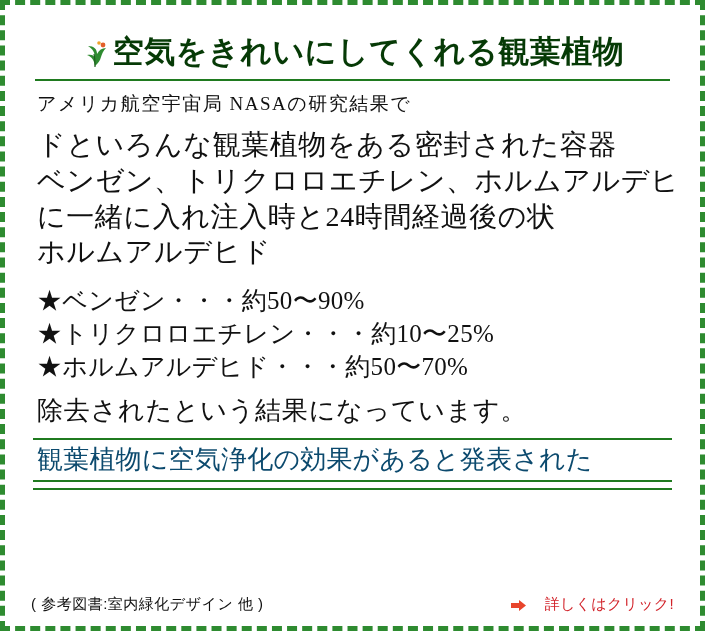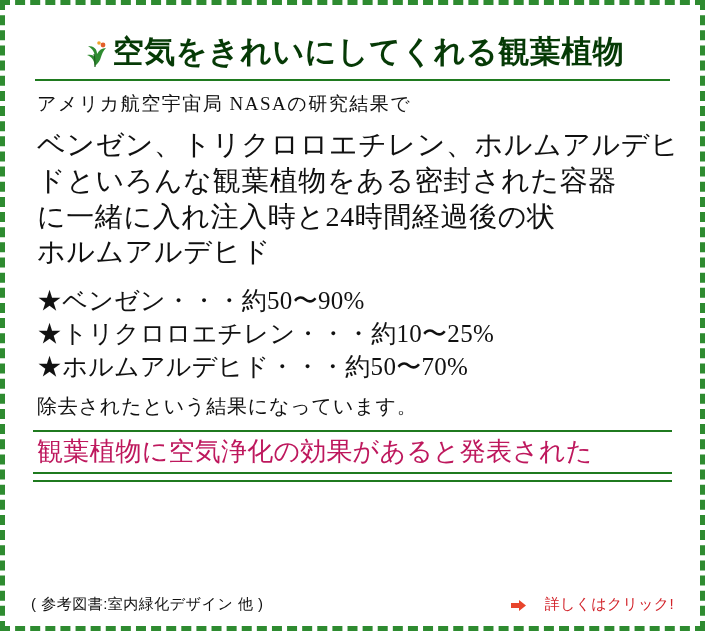--- a/index.html
+++ b/index.html
@@ -82,36 +82,36 @@
   }
   .star-item {
     font-size: 25px;
     color: #111111;
     line-height: 1.32;
     letter-spacing: 0.3px;
     white-space: nowrap;
   }
 
   .result-line {
-    font-size: 20px;
+    font-size: 26px;
     color: #111111;
     letter-spacing: 0.8px;
     margin: 6px 0 10px 6px;
     white-space: nowrap;
   }
 
   .highlight-block {
     margin: 0 2px;
     border-top: 2px solid #1f7a1f;
     border-bottom: 2px solid #1f7a1f;
     padding: 3px 0 4px 0;
   }
   .highlight-line {
     font-size: 26px;
-    color: #be185d;
+    color: #0c4a6e;
     letter-spacing: 0.2px;
     line-height: 1.32;
     margin-left: 4px;
     white-space: nowrap;
   }
   .mid-rule {
     border-bottom: 2px solid #1f7a1f;
     margin: 2px 0;
   }
 
@@ -166,22 +166,22 @@
           <circle cx="18" cy="3" r="1.8" fill="#f0a32c"></circle>
         </svg>
       </span>
       <span class="title-text">空気をきれいにしてくれる観葉植物</span>
     </div>
     <div class="title-rule"></div>
 
     <div class="lead">アメリカ航空宇宙局 NASAの研究結果で</div>
 
     <div class="para">
+      <div class="para-line">ドといろんな観葉植物をある密封された容器</div>
       <div class="para-line">ベンゼン、トリクロロエチレン、ホルムアルデヒ</div>
-      <div class="para-line">ドといろんな観葉植物をある密封された容器</div>
       <div class="para-line">に一緒に入れ注入時と24時間経過後の状</div>
       <div class="para-line">ホルムアルデヒド</div>
     </div>
 
     <div class="star-list">
       <div class="star-item">★ベンゼン・・・約50〜90%</div>
       <div class="star-item">★トリクロロエチレン・・・約10〜25%</div>
       <div class="star-item">★ホルムアルデヒド・・・約50〜70%</div>
     </div>
 

